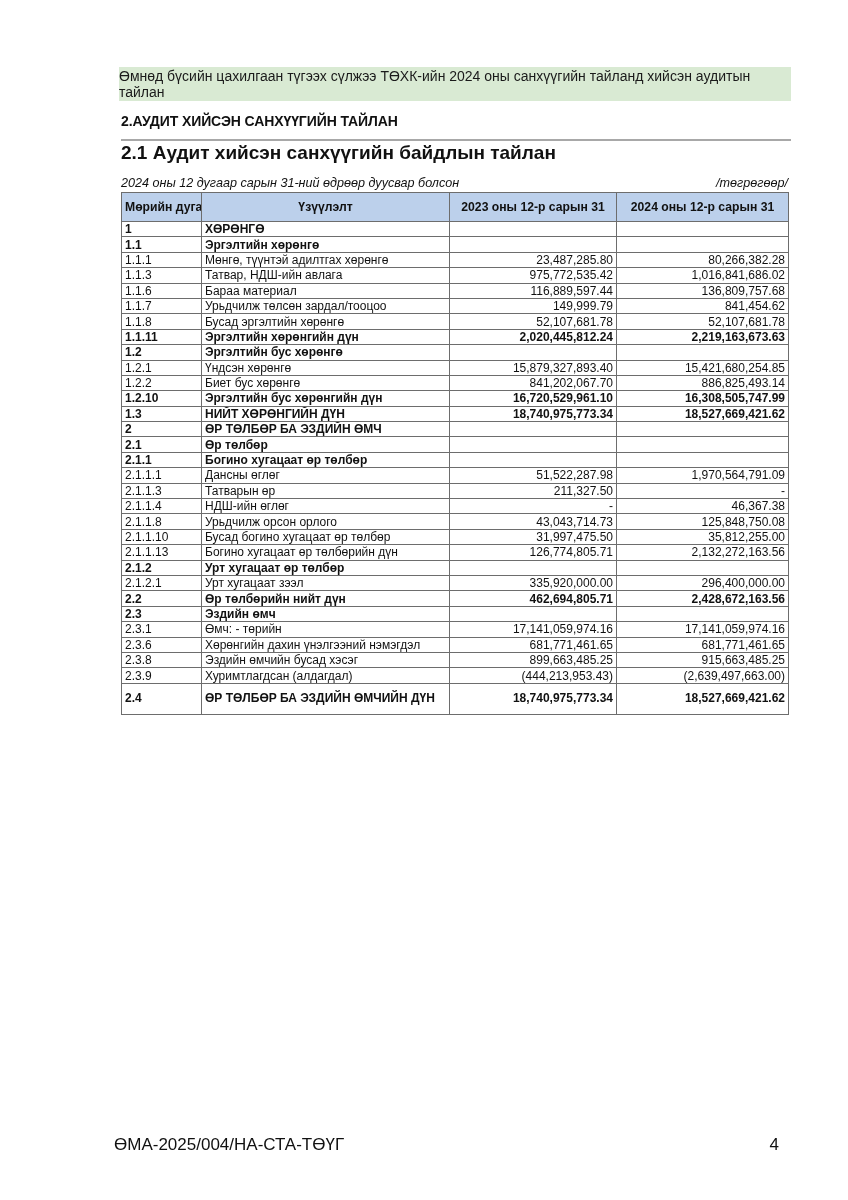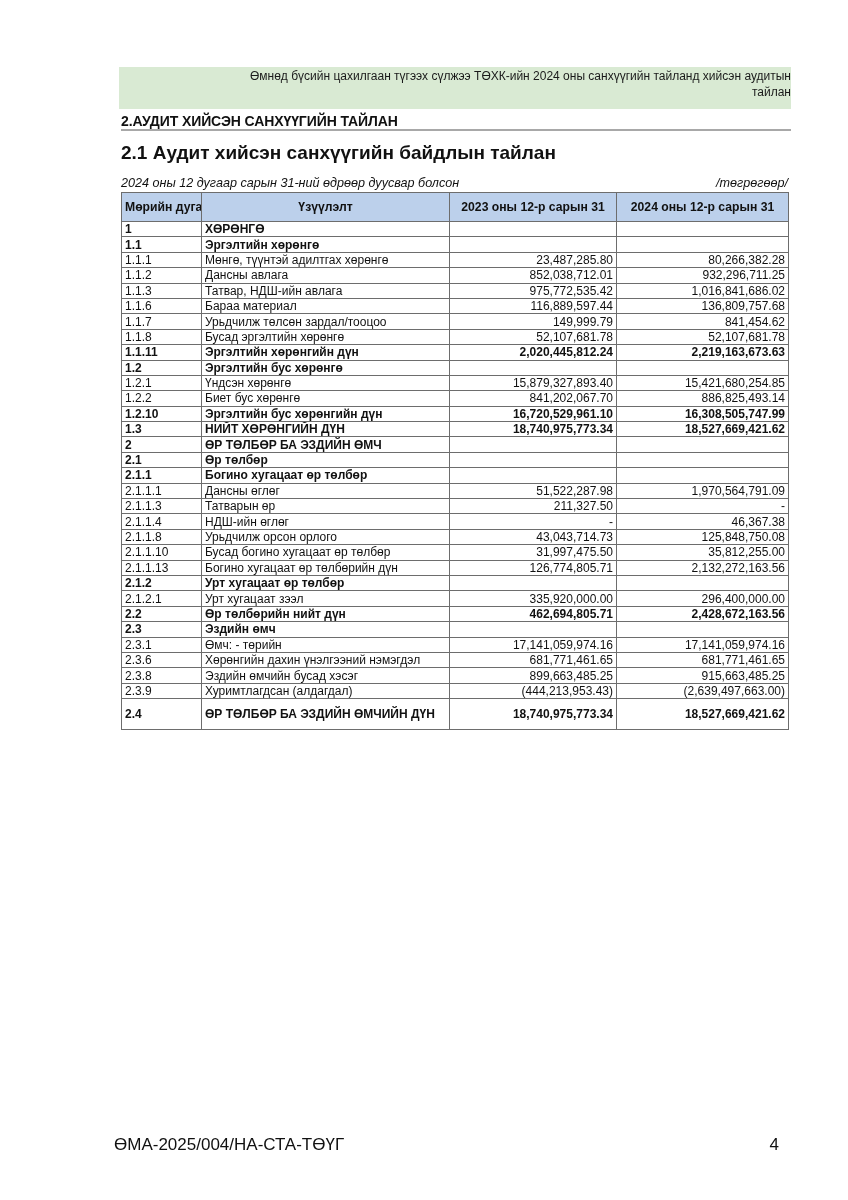--- a/index.html
+++ b/index.html
@@ -1,24 +1,24 @@
 <!DOCTYPE html>
 <html><head>
 <meta charset="utf-8">
 <style>
   html, body { margin: 0; padding: 0; background: #ffffff; }
   body { width: 848px; height: 1200px; position: relative; font-family: "Liberation Sans", sans-serif; color: #111; overflow: hidden; }
   .banner {
-    position: absolute; left: 119px; top: 67px; width: 672px; height: 42px;
-    background: #d9ead3; text-align: right; font-size: 12px; line-height: 16px;
+    position: absolute; left: 119px; top: 67px; width: 672px; height: 34px;
+    background: #d9ead3; text-align: left; font-size: 14px; line-height: 16px;
     padding-top: 1px; box-sizing: border-box; color: #1a1a1a;
   }
   .h2 {
     position: absolute; left: 121px; top: 113px; width: 670px;
-    font-size: 14px; font-weight: bold; padding-bottom: 0;
+    font-size: 14px; font-weight: bold; padding-bottom: 10px;
     border-bottom: 2px solid #a8a8a8; letter-spacing: -0.1px;
   }
   .h3 {
     position: absolute; left: 121px; top: 142px; font-size: 19px; font-weight: bold;
   }
   .caption {
     position: absolute; left: 121px; top: 176px; width: 667px; font-size: 12.6px; font-style: italic;
     display: flex; justify-content: space-between; line-height: 15px;
   }
   table.fs {
@@ -88,26 +88,20 @@
         <td class="num"></td>
         <td class="num"></td>
       </tr>
       <tr>
         <td>1.1.1</td>
         <td>Мөнгө, түүнтэй адилтгах хөрөнгө</td>
         <td class="num">23,487,285.80</td>
         <td class="num">80,266,382.28</td>
       </tr>
       <tr>
-        <td>1.1.2</td>
-        <td>Дансны авлага</td>
-        <td class="num">852,038,712.01</td>
-        <td class="num">932,296,711.25</td>
-      </tr>
-      <tr>
         <td>1.1.3</td>
         <td>Татвар, НДШ-ийн авлага</td>
         <td class="num">975,772,535.42</td>
         <td class="num">1,016,841,686.02</td>
       </tr>
       <tr>
         <td>1.1.6</td>
         <td>Бараа материал</td>
         <td class="num">116,889,597.44</td>
         <td class="num">136,809,757.68</td>

